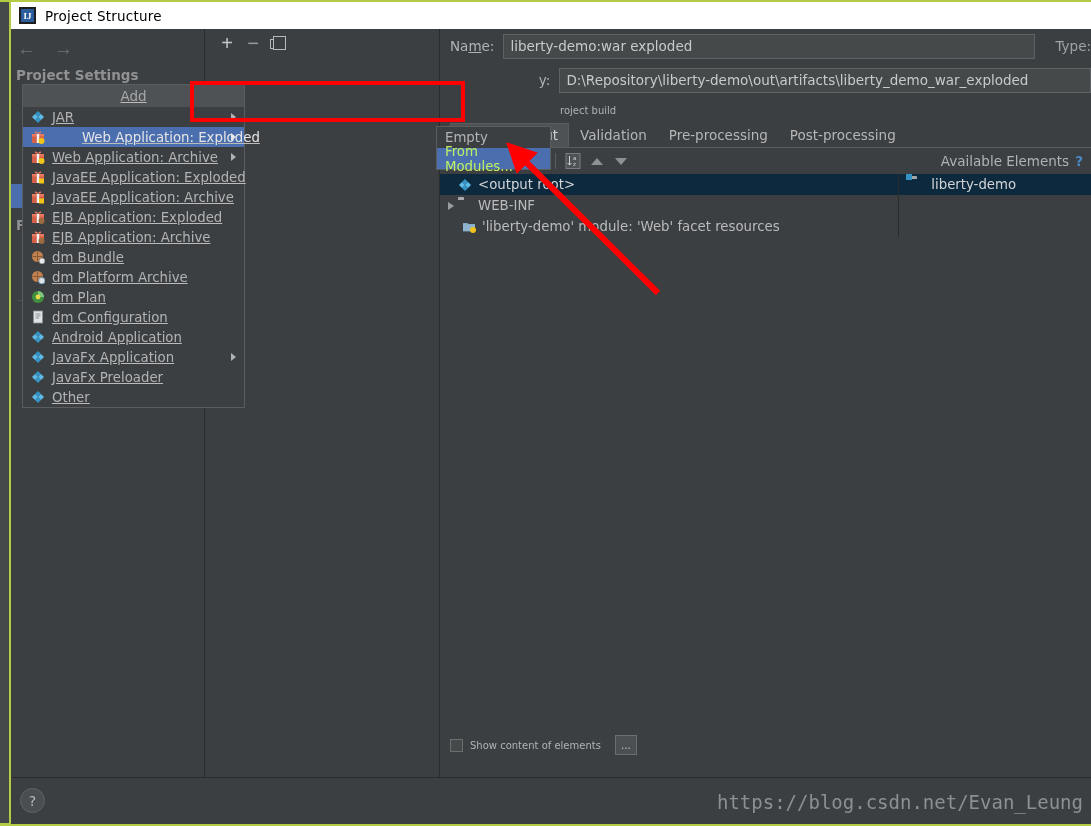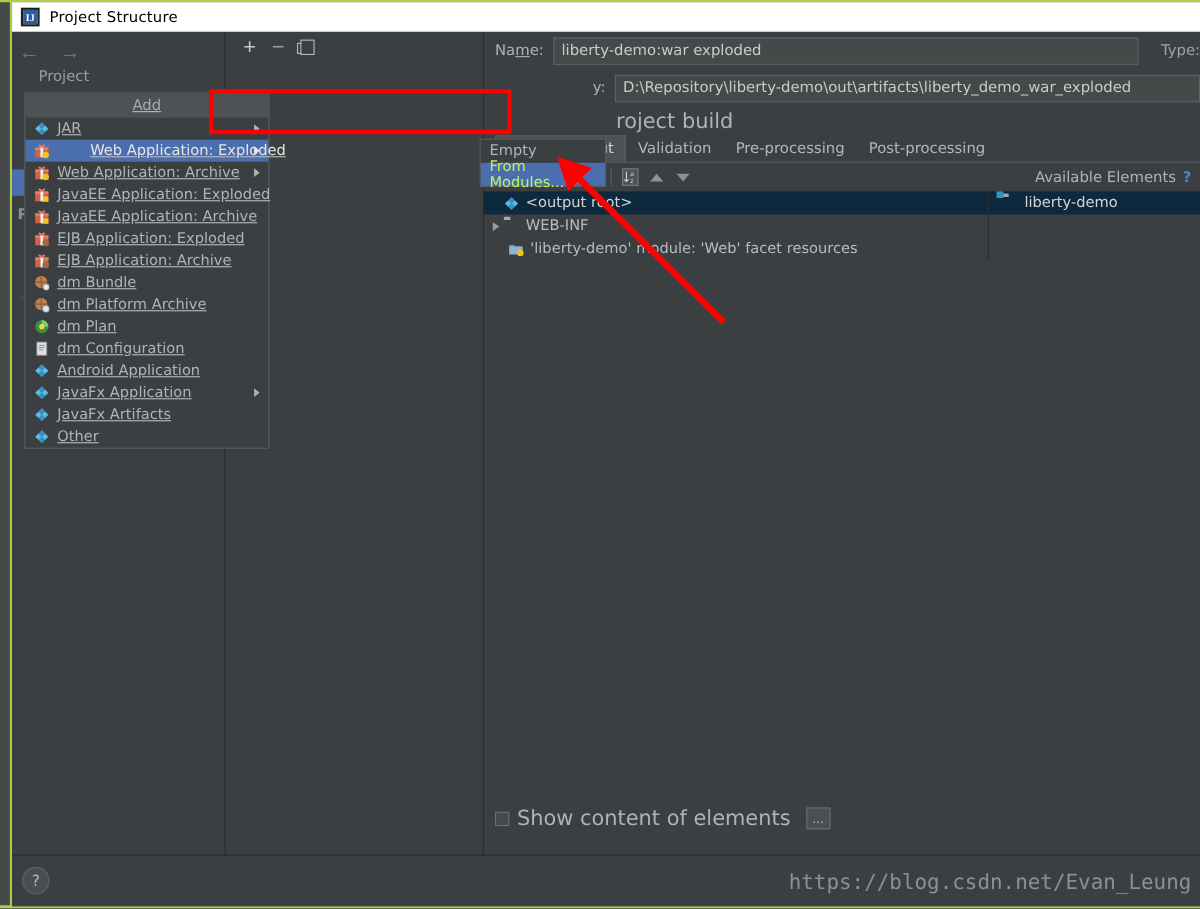--- a/index.html
+++ b/index.html
@@ -78,21 +78,21 @@
   .field-label{color:#b0b3b5;font-size:13.5px;font-family:"DejaVu Sans",sans-serif;margin-right:9px;white-space:nowrap;}
   .field-label u{text-decoration:underline;}
   .text-input{background:#45494a;border:1px solid #5e6264;box-sizing:border-box;height:25px;
     color:#c8cacb;font-size:13.5px;padding:0 6px;display:flex;align-items:center;
     font-family:"DejaVu Sans",sans-serif;white-space:nowrap;overflow:hidden;}
   .type-label{color:#9fa2a4;font-size:13.5px;font-family:"DejaVu Sans",sans-serif;}
 
   .cb-row{display:flex;align-items:center;padding-left:10px;height:26px;}
   .cbox{width:13px;height:13px;border:1px solid #6a6e70;background:#45494a;box-sizing:border-box;
     margin-right:7px;flex:0 0 auto;}
-  .cb-text{color:#b0b3b5;font-size:19px;font-family:"DejaVu Sans",sans-serif;}
+  .cb-text{color:#b0b3b5;font-size:10px;font-family:"DejaVu Sans",sans-serif;}
 
   
   .tabs{display:flex;align-items:flex-end;height:25px;margin-left:10px;border-bottom:1px solid #5a5d5e;
     width:calc(100% - 10px);box-sizing:border-box;}
   .tab{height:24px;display:flex;align-items:center;padding:0 10px;color:#b4b6b8;font-size:13.5px;
     font-family:"DejaVu Sans",sans-serif;border:1px solid transparent;box-sizing:border-box;}
   .tab.active{background:#4e5254;border:1px solid #5a5d5e;border-bottom-color:#4e5254;color:#cfd1d2;}
 
   
   .layout-toolbar{display:flex;align-items:center;height:26px;padding-left:8px;position:relative;}
@@ -158,20 +158,21 @@
 
   <div class="dialog">
 
     <div class="sidebar">
       <div class="nav-arrows">
         <div class="nav-arrow">←</div>
         <div class="nav-arrow">→</div>
       </div>
 
       <div>
+        <div class="sb-group">Project Settings</div>
         <div class="sb-item">Project</div>
         <div class="sb-item">Modules</div>
         <div class="sb-item">Libraries</div>
         <div class="sb-item">Facets</div>
         <div class="sb-item selected">Artifacts</div>
       </div>
 
       <div>
         <div class="sb-group">Platform Settings</div>
         <div class="sb-item">SDKs</div>
@@ -370,21 +371,21 @@
         <span class="mi-icon">
           <svg width="14" height="14" viewBox="0 0 14 14">
               <g fill="#3592c4">
                 <path d="M7 1 L10 4 L7 7 L4 4 Z"></path>
                 <path d="M7 7 L10 10 L7 13 L4 10 Z"></path>
                 <path d="M1 7 L4 4 L7 7 L4 10 Z" fill="#5dbbe8"></path>
                 <path d="M7 7 L10 4 L13 7 L10 10 Z" fill="#5dbbe8"></path>
               </g>
             </svg>
         </span>
-        <span>JavaFx Artifacts</span>
+        <span>JavaFx Preloader</span>
       </div>
 
       <div class="mi">
         <span class="mi-icon">
           <svg width="14" height="14" viewBox="0 0 14 14">
               <g fill="#3592c4">
                 <path d="M7 1 L10 4 L7 7 L4 4 Z"></path>
                 <path d="M7 7 L10 10 L7 13 L4 10 Z"></path>
                 <path d="M1 7 L4 4 L7 7 L4 10 Z" fill="#5dbbe8"></path>
                 <path d="M7 7 L10 4 L13 7 L10 10 Z" fill="#5dbbe8"></path>

